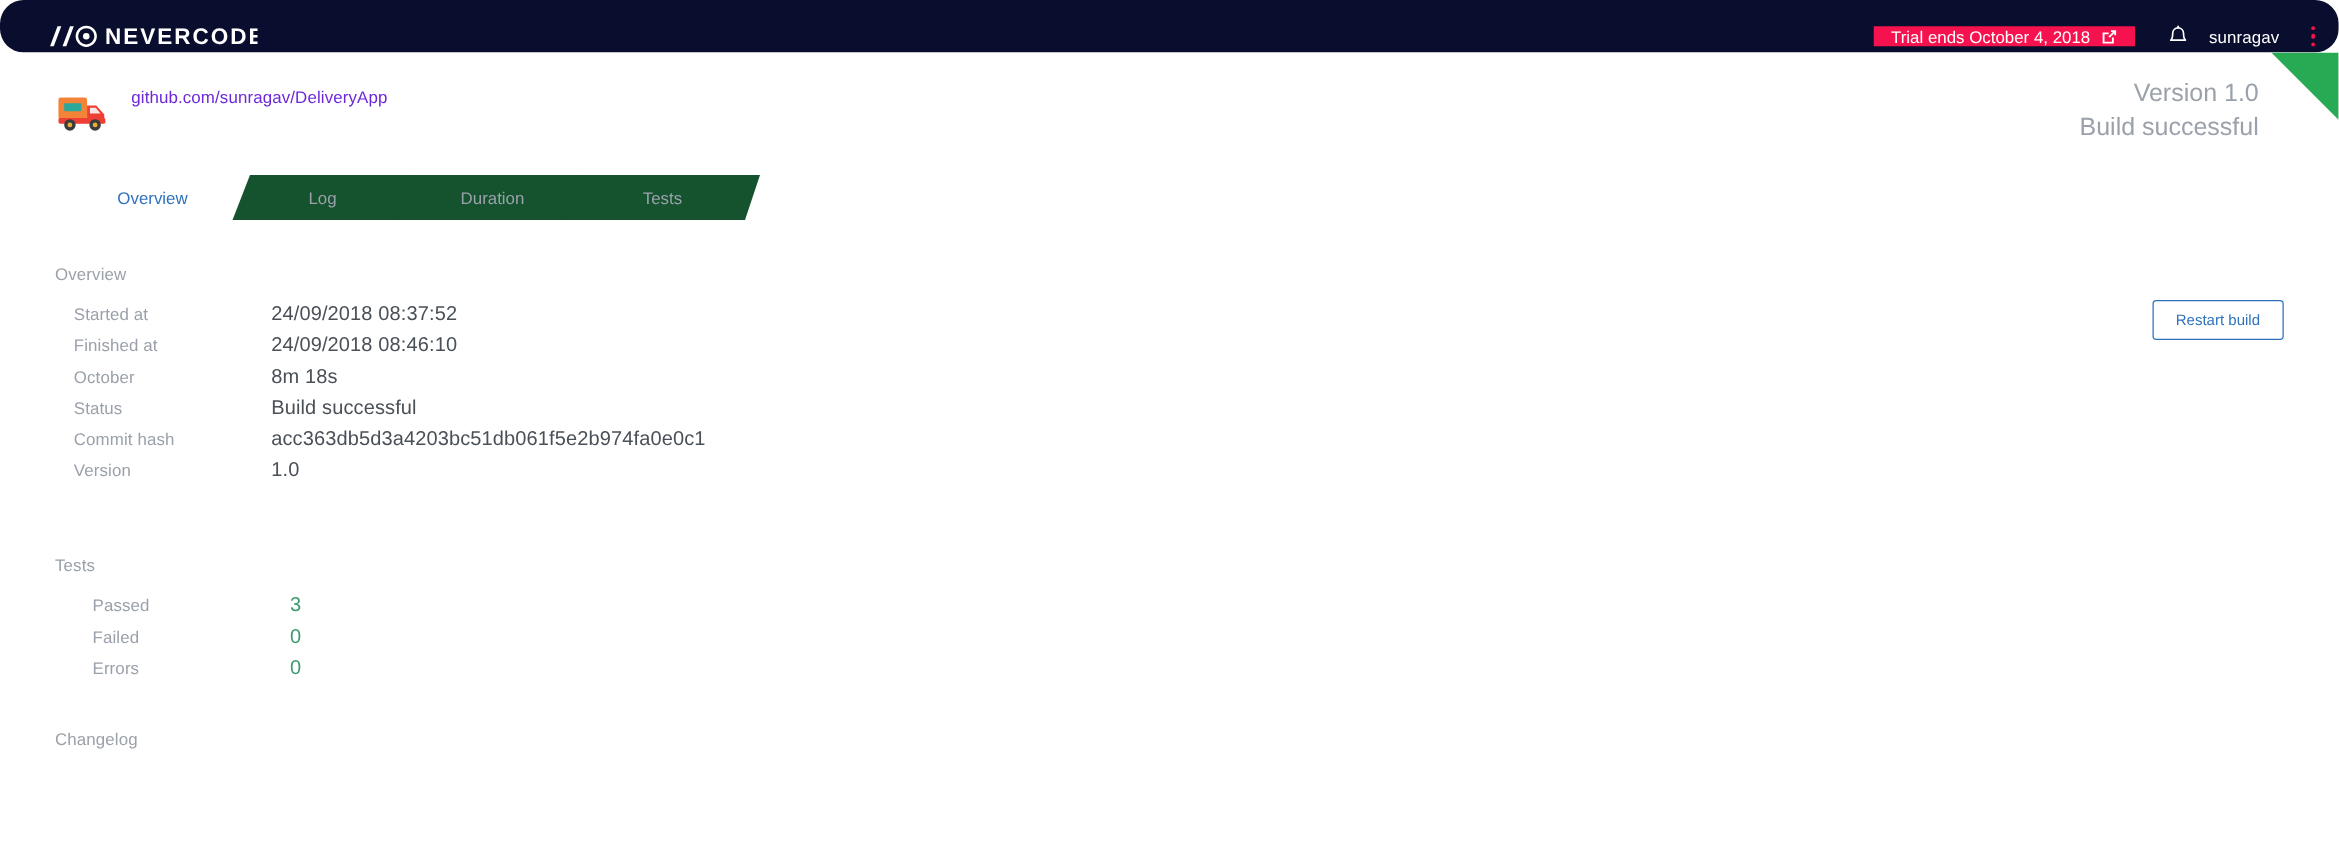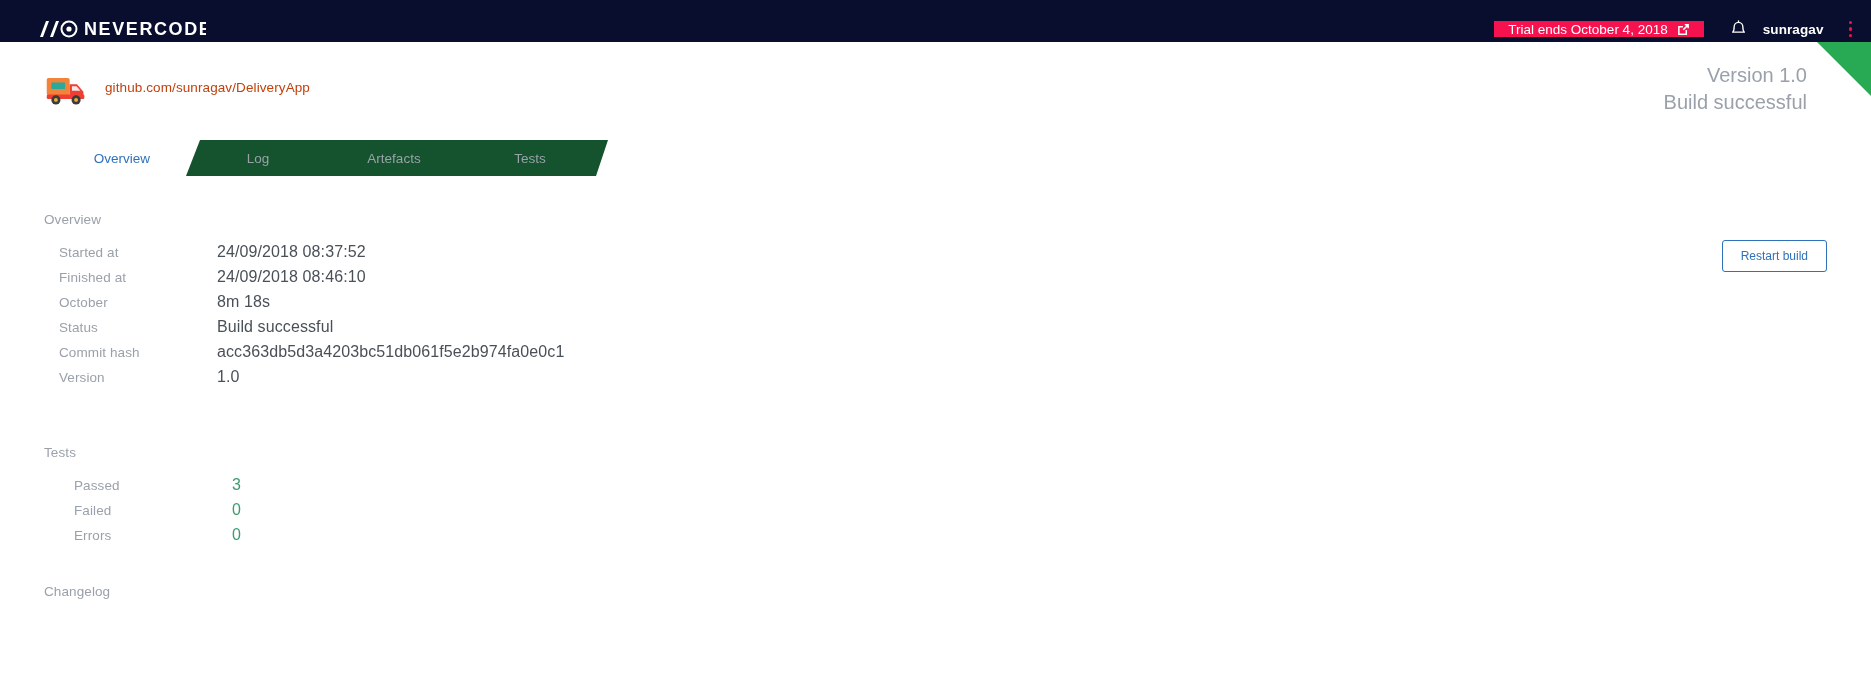--- a/index.html
+++ b/index.html
@@ -13,20 +13,21 @@
   }
 
   
   .topnav {
     position: relative;
     height: 42px;
     background: #0a0e2e;
     display: flex;
     align-items: center;
     padding: 16px 14px 0 38px;
+    border-radius: 19px;
   }
   .logo {
     display: flex;
     align-items: center;
     height: 42px;
     cursor: pointer;
   }
   .logo svg { display: block; }
   .nav-right {
     margin-left: auto;
@@ -54,21 +55,20 @@
     display: flex;
     align-items: center;
     cursor: pointer;
   }
   .username {
     color: #ffffff;
     font-size: 13.5px;
     margin-left: 16px;
     cursor: pointer;
     letter-spacing: .1px;
-    font-weight: bold;
   }
   .kebab {
     margin-left: 22px;
     margin-right: 2px;
     display: flex;
     flex-direction: column;
     gap: 3px;
     cursor: pointer;
     padding: 4px 3px;
   }
@@ -112,23 +112,23 @@
   }
   .app-title {
     font-size: 22px;
     color: #2f3640;
     font-weight: 400;
     line-height: 27px;
     letter-spacing: .1px;
   }
   .app-sub {
     font-size: 13.5px;
-    color: #c2410c;
+    color: #6d28d9;
     line-height: 18px;
-    margin-top: 15px;
+    margin-top: 5px;
     letter-spacing: .1px;
   }
   .version-block {
     position: absolute;
     right: 64px;
     top: 20px;
     text-align: right;
   }
   .version-line {
     font-size: 20px;
@@ -303,21 +303,21 @@
 
 <div class="tabbar">
   <div class="tabs">
     <div class="tab active">
       <span>Overview</span>
     </div>
     <div class="tab">
       <span>Log</span>
     </div>
     <div class="tab">
-      <span>Artefacts</span>
+      <span>Duration</span>
     </div>
     <div class="tab">
       <span>Tests</span>
     </div>
   </div>
 </div>
 
 <div class="content">
 
   <button class="restart-btn">Restart build</button>

